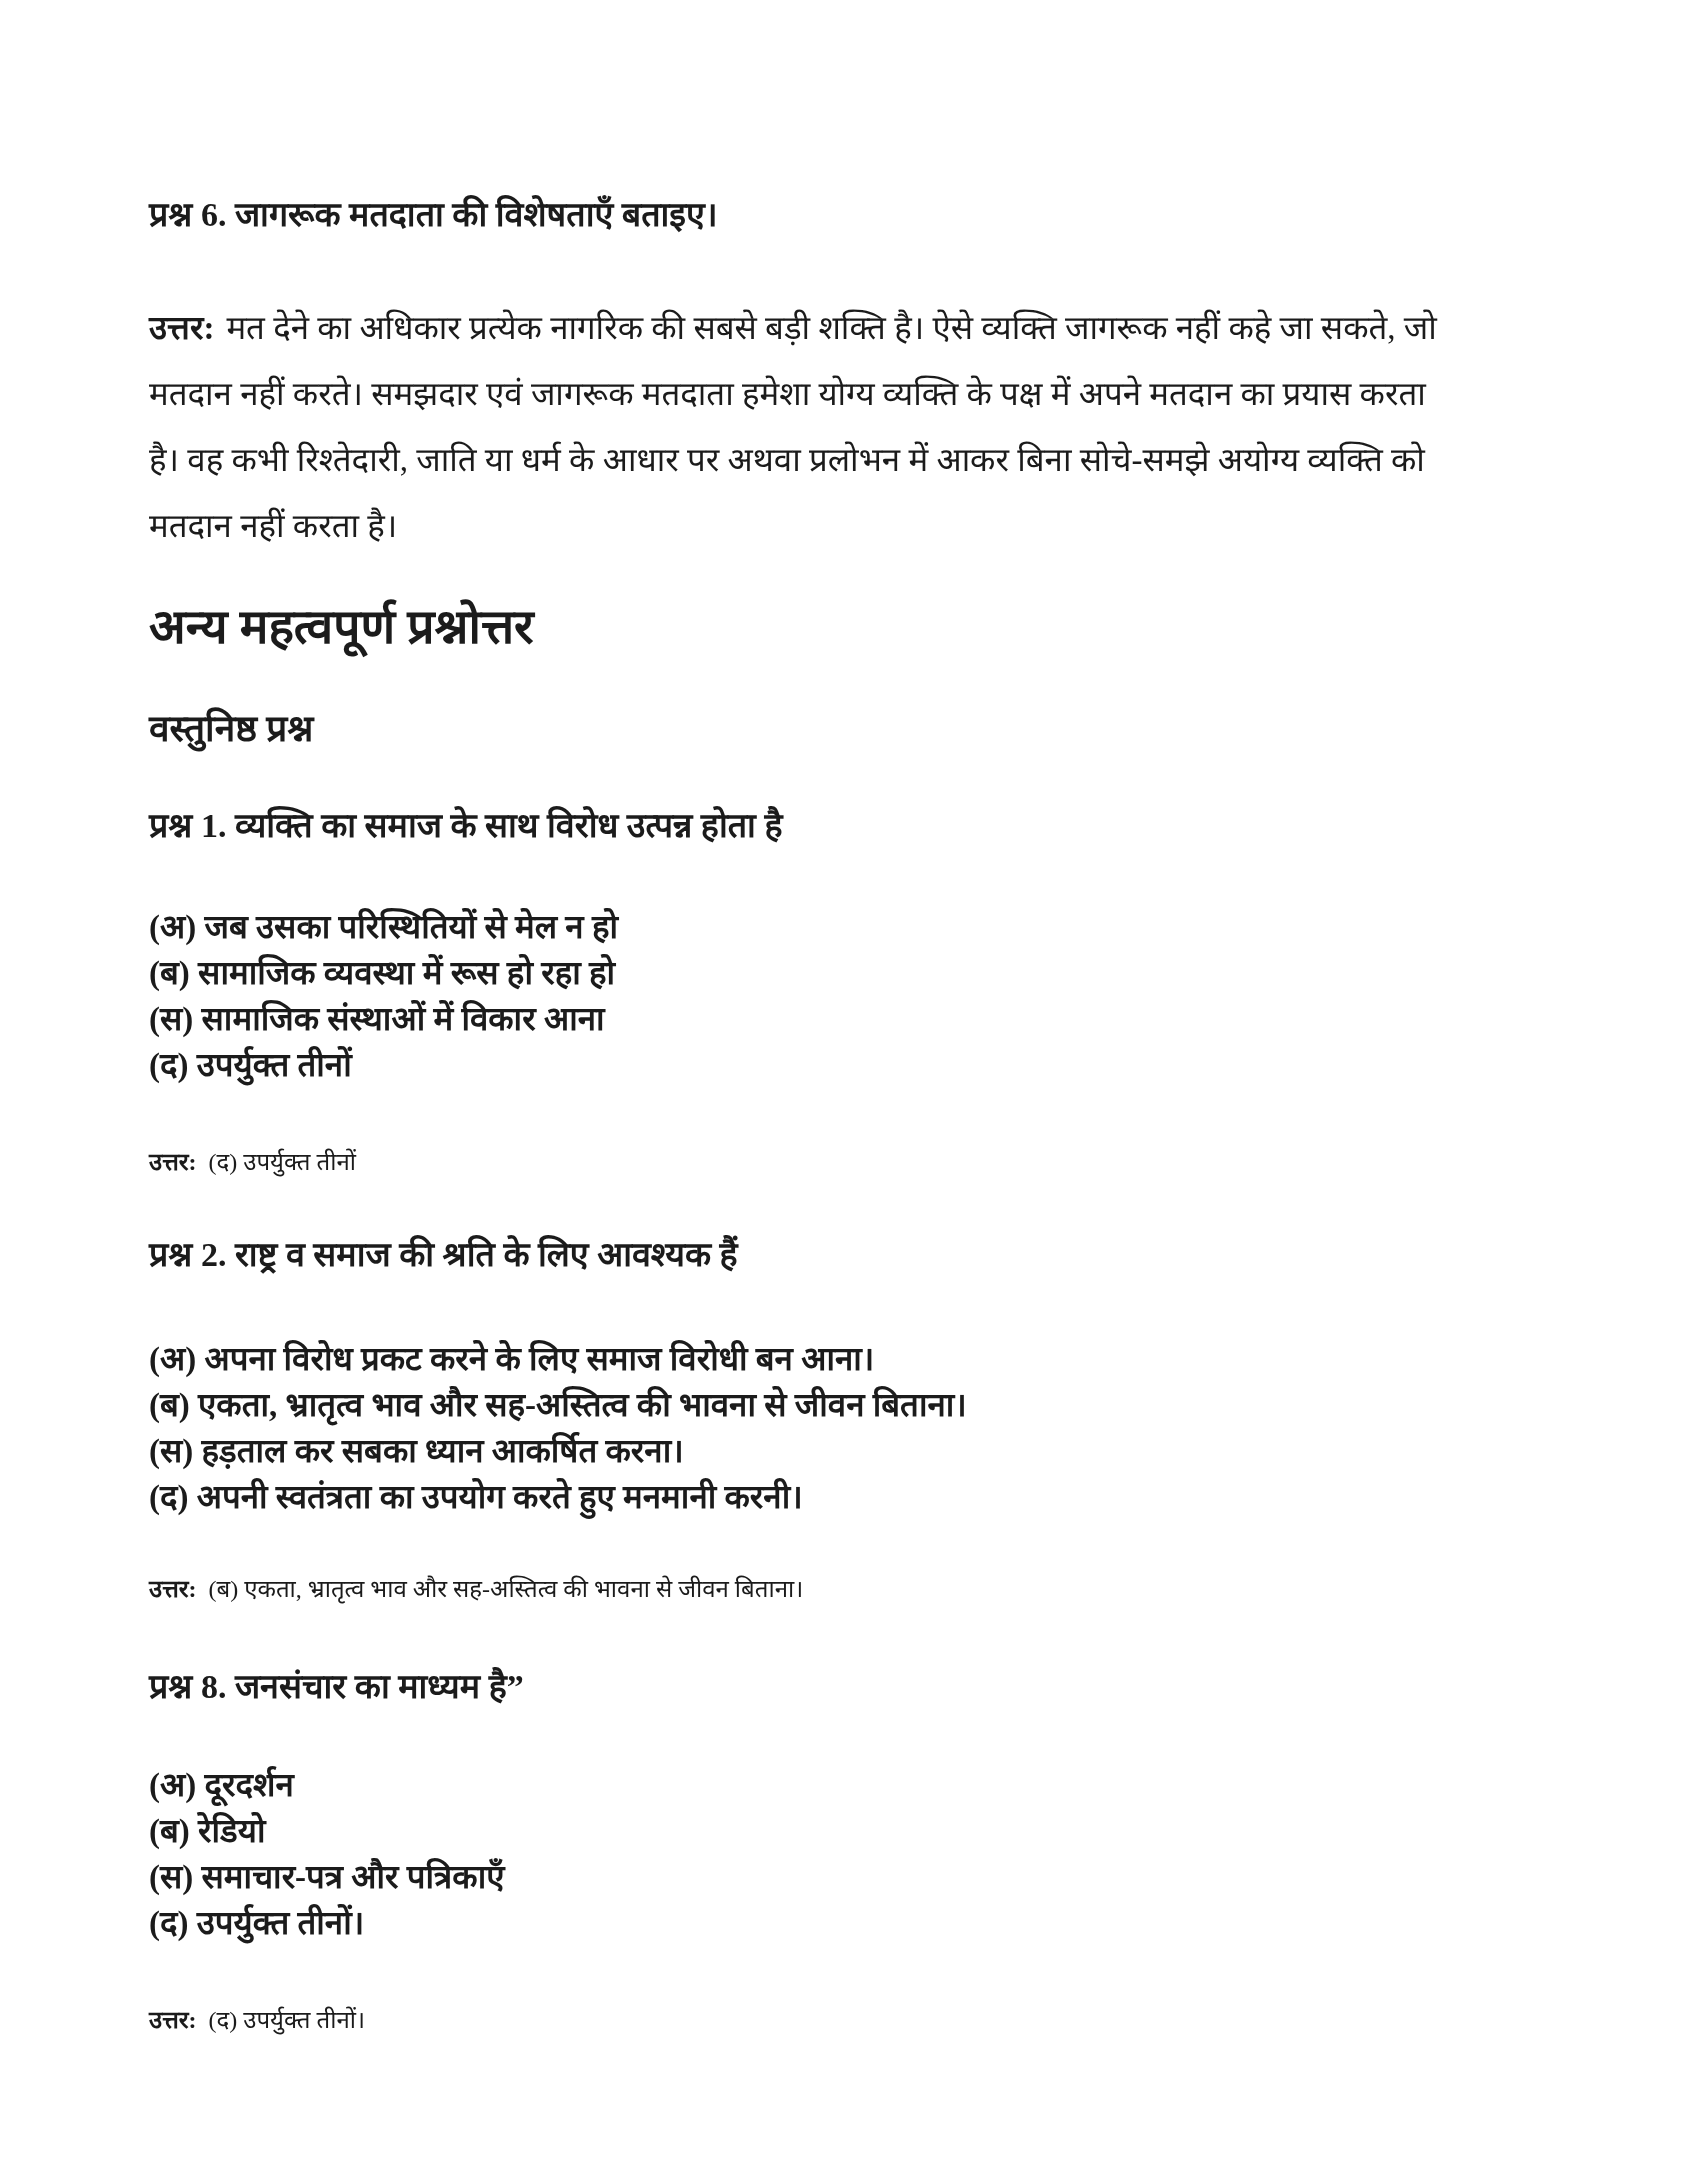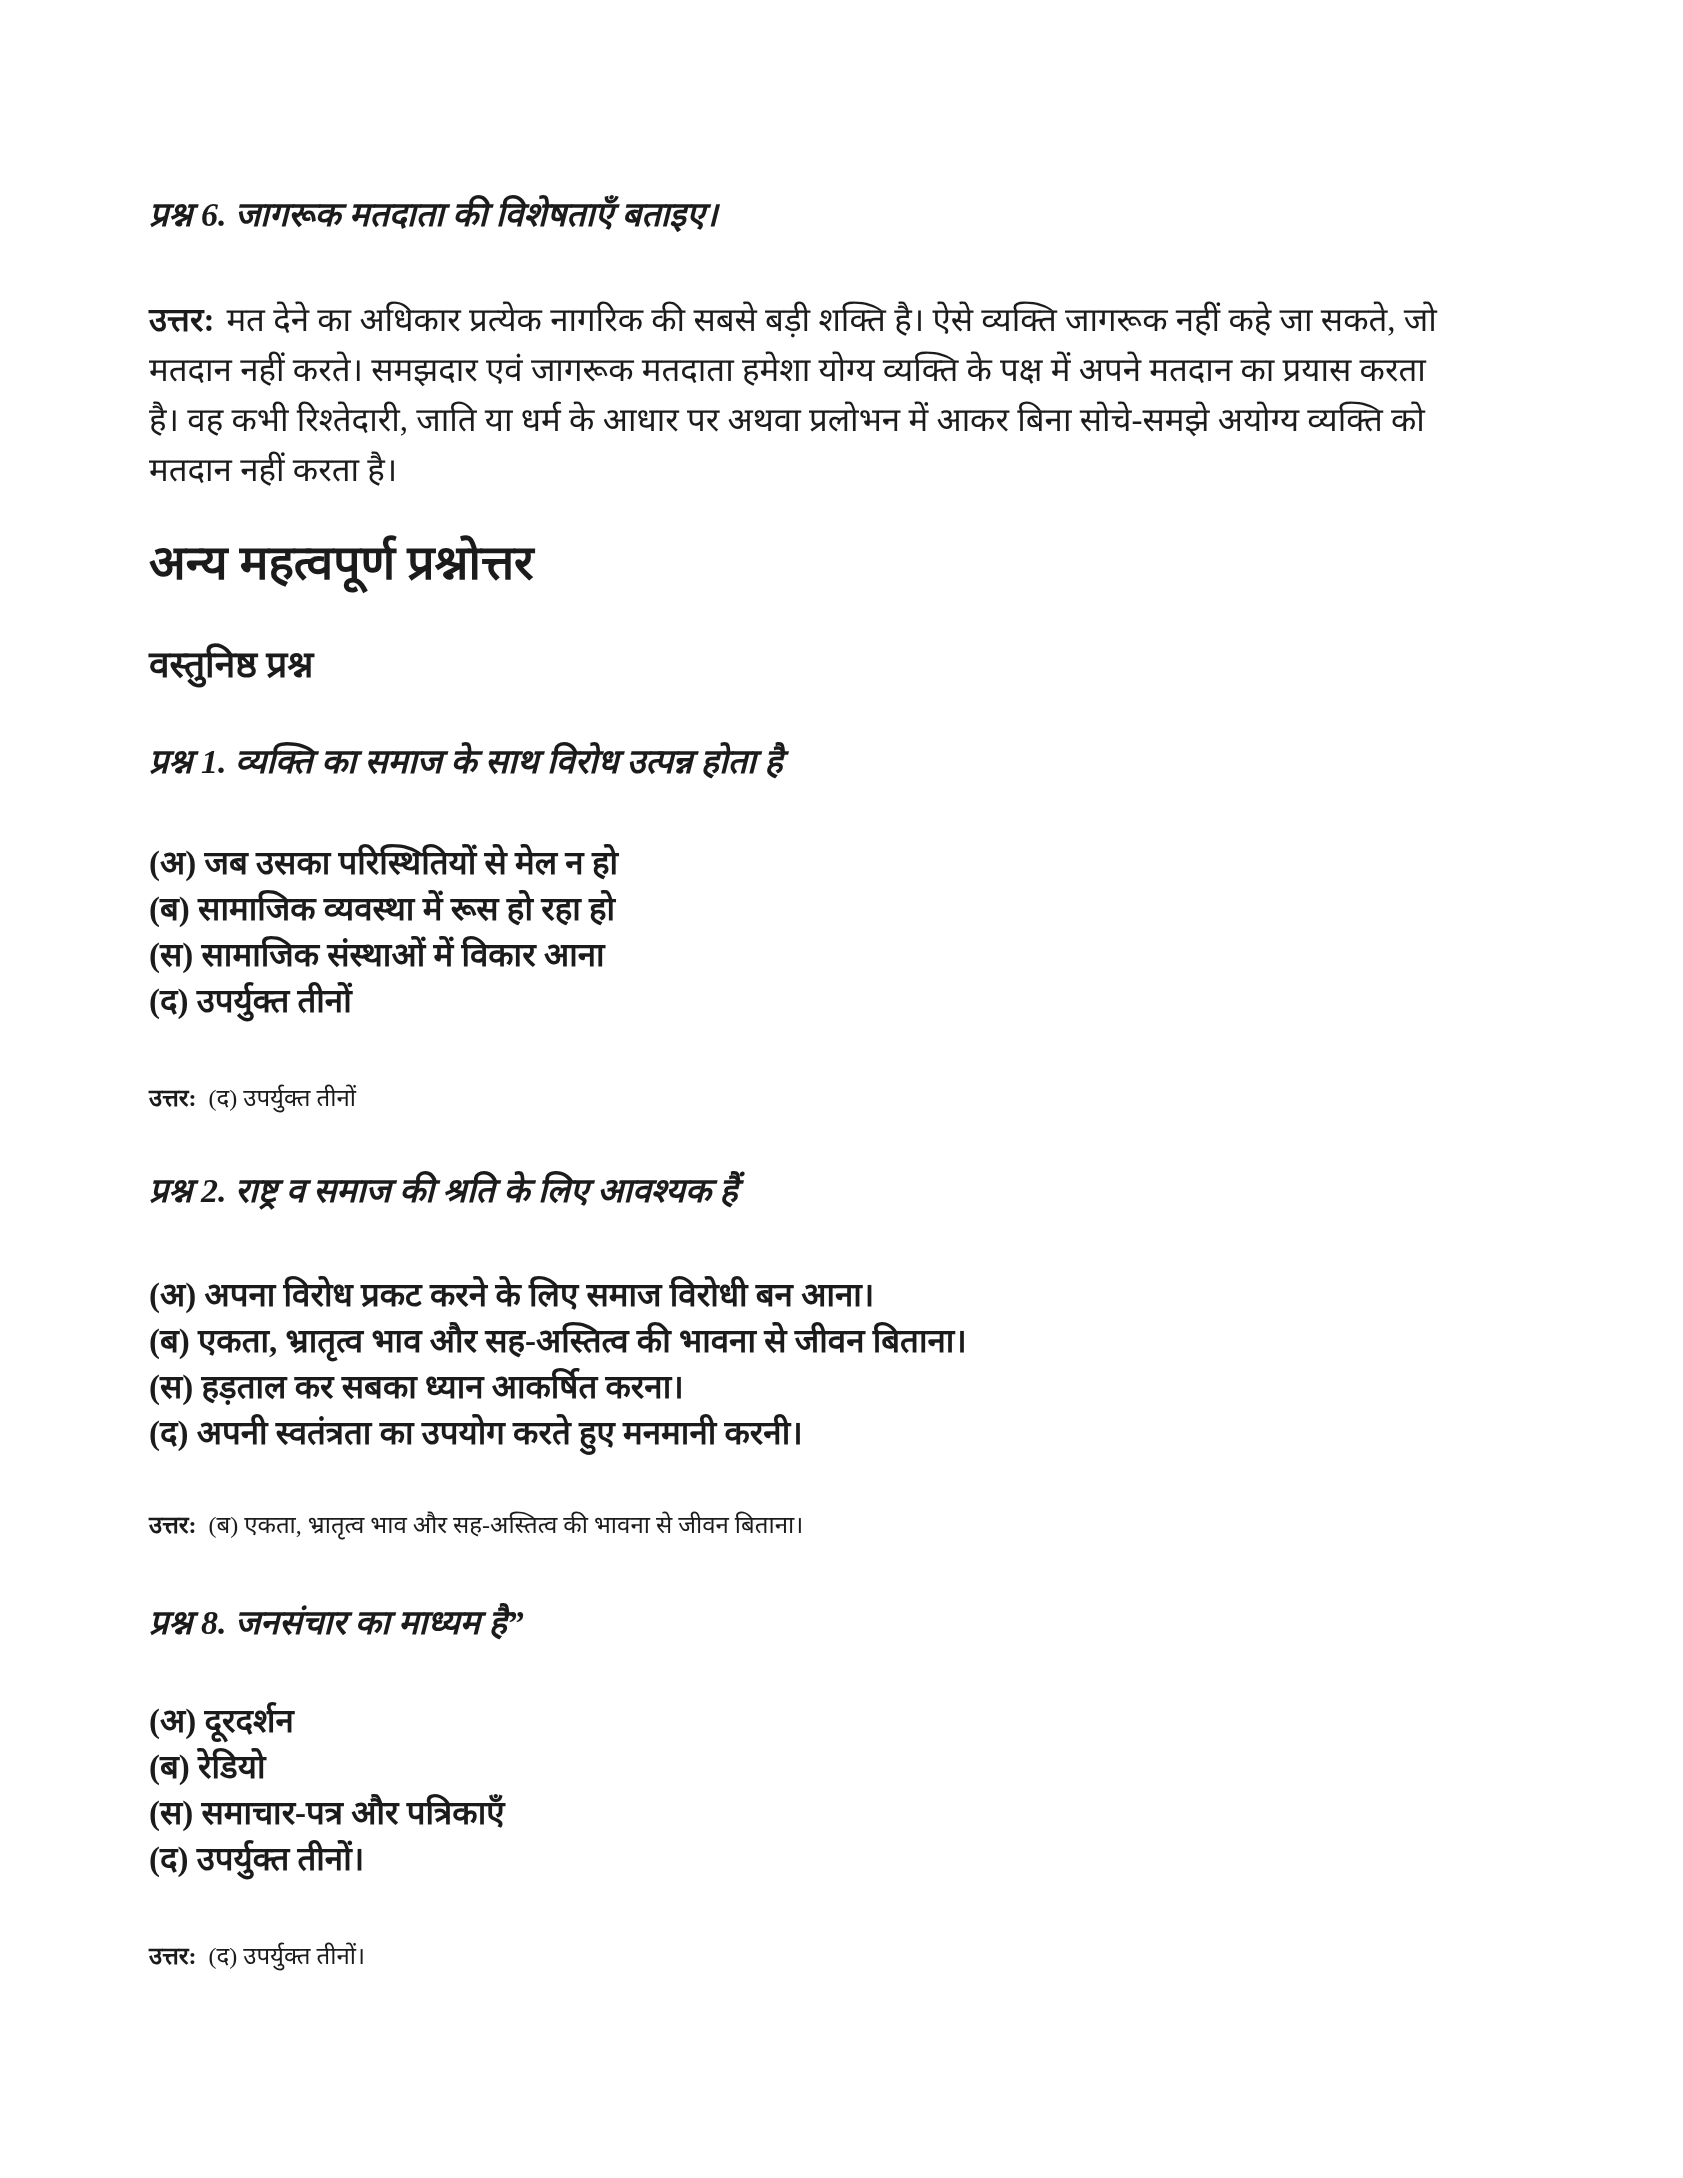--- a/index.html
+++ b/index.html
@@ -22,25 +22,24 @@
     overflow: hidden;
   }
   .content {
     padding: 191px 223px 0 149px; 
   }
   .q-heading {
     font-size: 34px;
     font-weight: bold;
     line-height: 48px;
     margin: 0;
-    font-style: italic;
   }
   .answer-line {
     font-size: 33px;
-    line-height: 50px;
+    line-height: 66px;
     margin: 0;
   }
   .answer-label {
     font-weight: bold;
     margin-right: 12px;
   }
   .answer-para {
     margin-top: 56px;
   }
   .section-heading {

